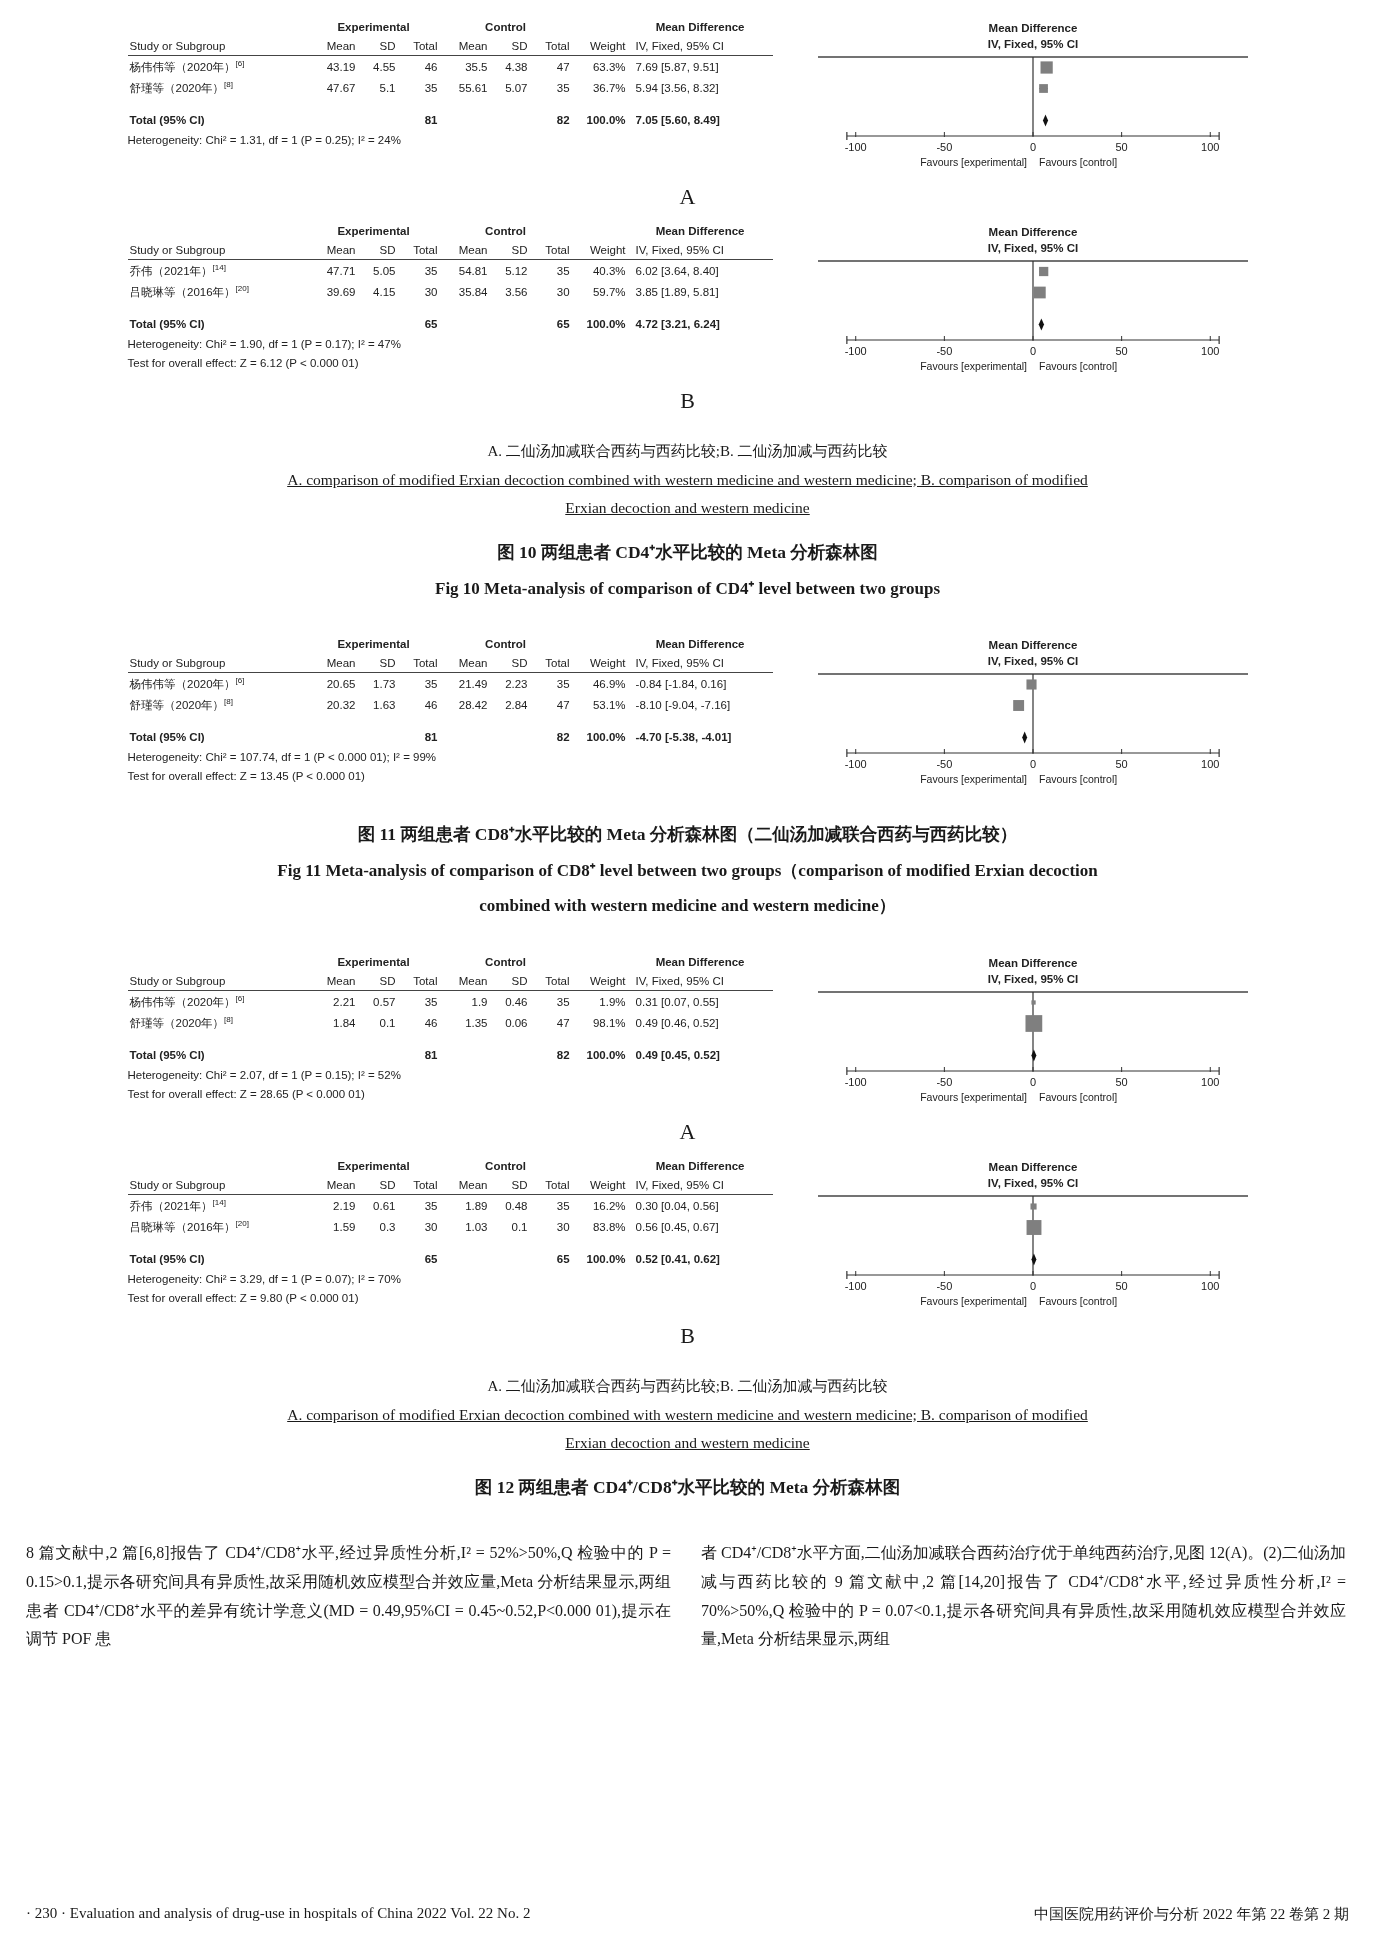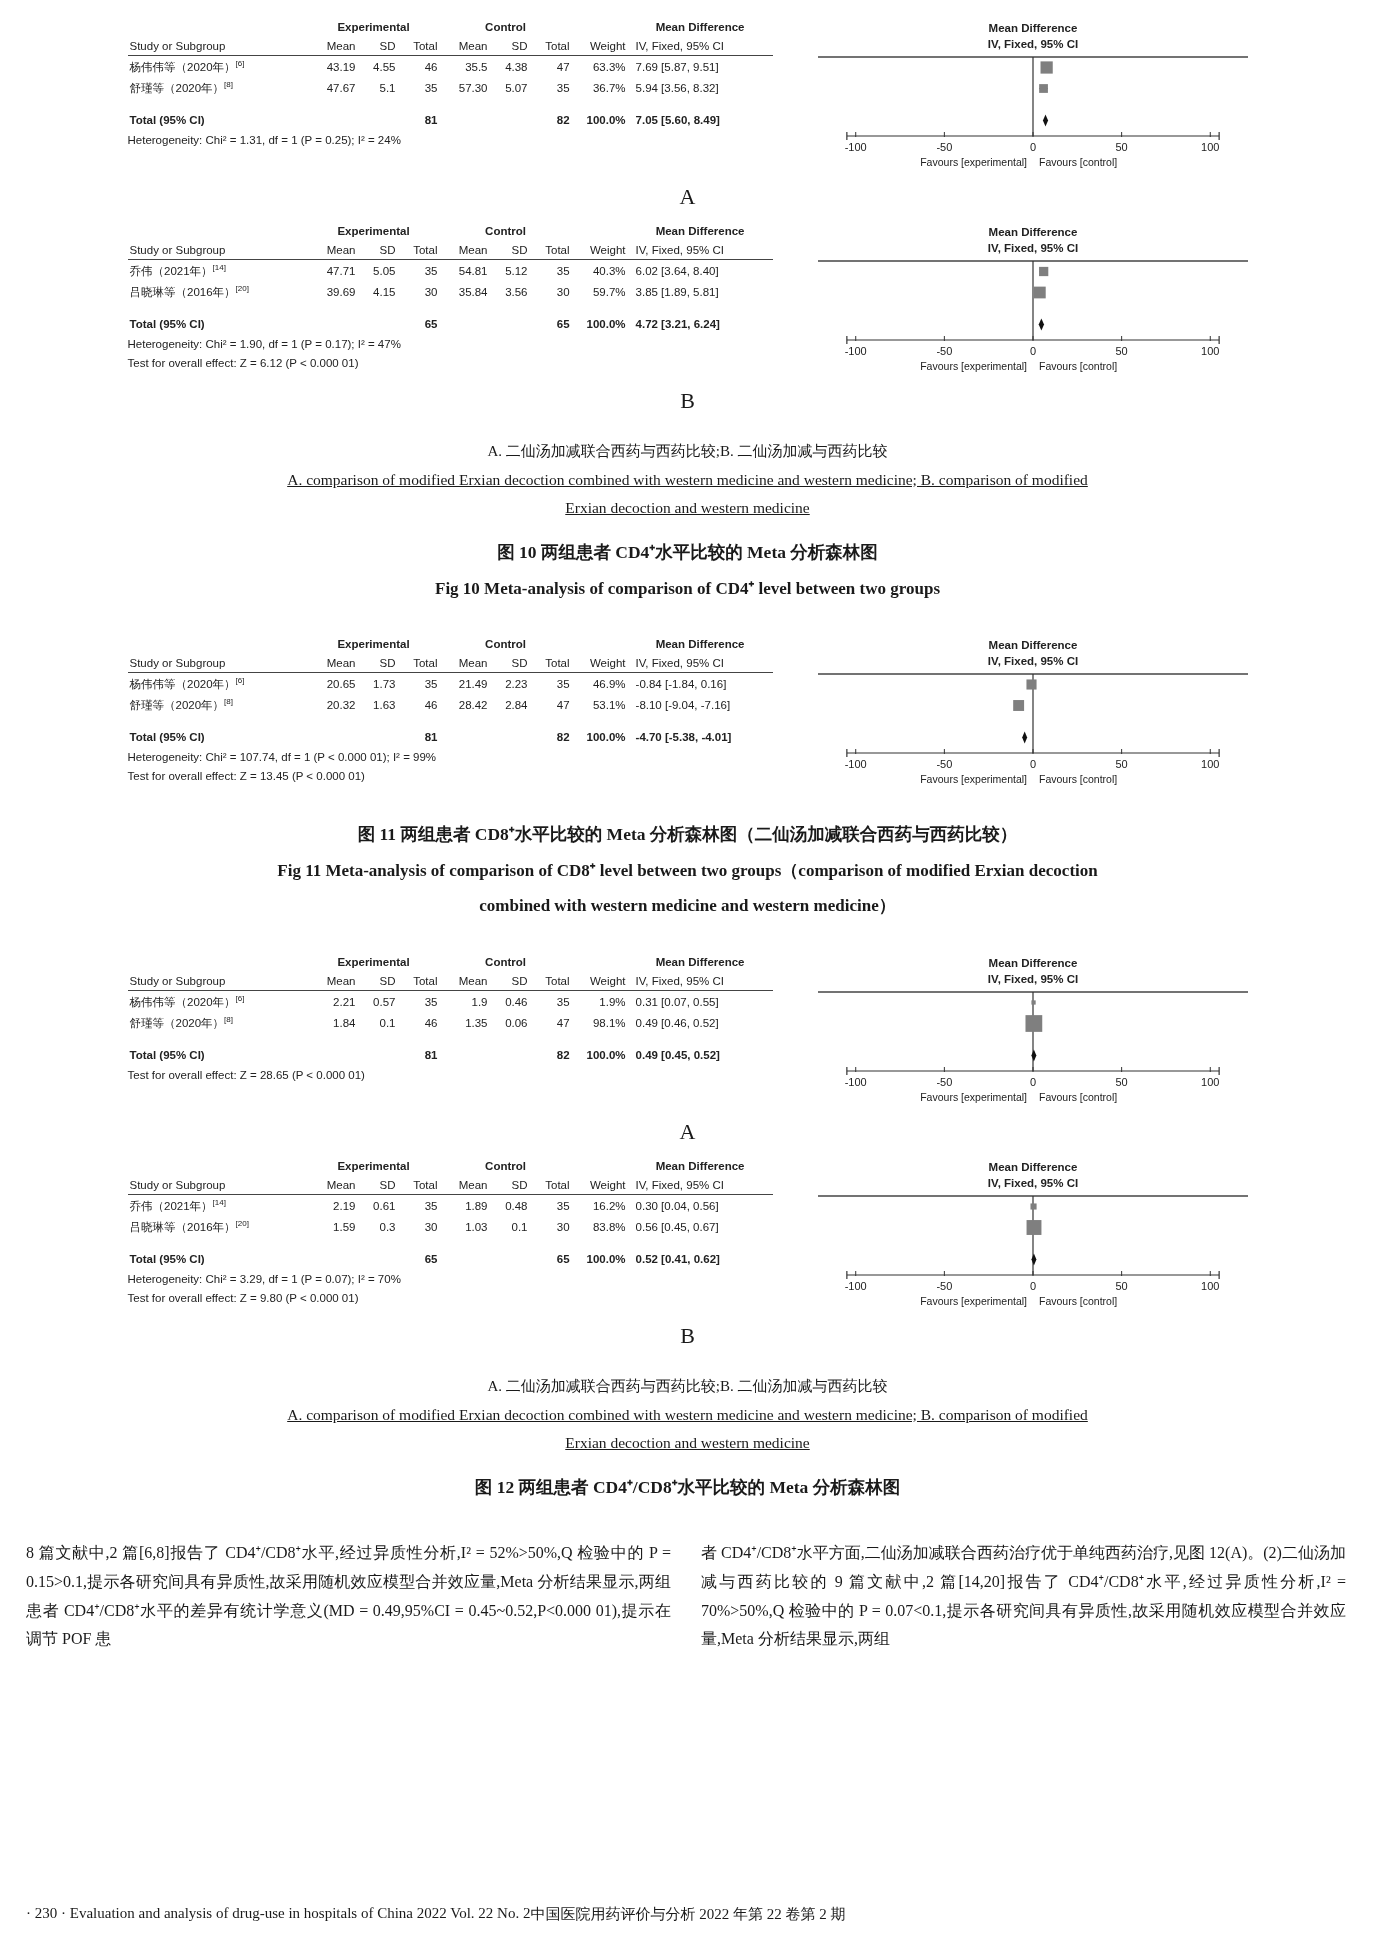--- a/index.html
+++ b/index.html
@@ -35,21 +35,21 @@
   .caption-cn { font-size: 15px; text-align: center; margin: 28px 0 10px 0; }
   .caption-en { font-size: 15.5px; text-align: center; margin: 10px 0; text-decoration: underline; }
   .fig-title-cn { font-size: 17.5px; font-weight: bold; text-align: center; margin: 22px 0 10px 0; }
   .fig-title-en { font-size: 17px; font-weight: bold; text-align: center; margin: 12px 0 0 0; }
   .blk { margin-top: 36px; }
   
   .body-text { display: flex; gap: 30px; padding: 0 26px; margin-top: 40px; }
   .body-col { width: 645px; font-size: 16px; line-height: 1.8; text-align: justify; }
   
   .footer { position: absolute; bottom: 16px; left: 26px; right: 26px;
-            display: flex; font-size: 15px; }
+            display: flex; justify-content: space-between; font-size: 15px; }
 </style>
 </head>
 <body>
 
 <div class="page">
 
   <div class="figure-area">
     <div class="forest">
         <div class="fp-left">
           <table class="fp-table">
@@ -94,21 +94,21 @@
                 <td class="num">4.38</td>
                 <td class="num">47</td>
                 <td class="num">63.3%</td>
                 <td class="ci-col">7.69 [5.87, 9.51]</td>
               </tr>
               <tr class="study">
                 <td>舒瑾等（2020年）<sup class="ref">[8]</sup></td>
                 <td class="num">47.67</td>
                 <td class="num">5.1</td>
                 <td class="num">35</td>
-                <td class="num">57.30</td>
+                <td class="num">55.61</td>
                 <td class="num">5.07</td>
                 <td class="num">35</td>
                 <td class="num">36.7%</td>
                 <td class="ci-col">5.94 [3.56, 8.32]</td>
               </tr>
               <tr class="spacer">
                 <td colspan="9"></td>
               </tr>
               <tr class="total">
                 <td style="text-align: left;">Total (95% CI)</td>
@@ -440,20 +440,21 @@
                 <td class="num"></td>
                 <td class="num">81</td>
                 <td class="num"></td>
                 <td class="num"></td>
                 <td class="num">82</td>
                 <td class="num">100.0%</td>
                 <td class="ci-col">0.49 [0.45, 0.52]</td>
               </tr>
             </tbody>
           </table>
+          <div class="fp-note">Heterogeneity: Chi² = 2.07, df = 1 (P = 0.15); I² = 52%</div>
           <div class="fp-note">Test for overall effect: Z = 28.65 (P &lt; 0.000 01)</div>
         </div>
         <div class="fp-right"><svg width="430" height="154" viewBox="0 0 430 154">
             <text x="215" y="14" text-anchor="middle" font-family="&quot;Liberation Sans&quot;, sans-serif" font-size="11.5" fill="#222" font-weight="bold">Mean Difference</text>
             <text x="215" y="30" text-anchor="middle" font-family="&quot;Liberation Sans&quot;, sans-serif" font-size="11.5" fill="#222" font-weight="bold">IV, Fixed, 95% CI</text>
             <line x1="0" y1="39" x2="430" y2="39" stroke="#444" stroke-width="1.5"></line>
             <line x1="215" y1="39" x2="215" y2="118" stroke="#333" stroke-width="1.2"></line>
             <line x1="215.12409090909088" y1="49.5" x2="215.97499999999997" y2="49.5" stroke="#555" stroke-width="1"></line>
             <rect x="213.42604545454546" y="47.3765" width="4.247" height="4.247" fill="#7f7f7f"></rect>
             <line x1="215.81545454545451" y1="70.5" x2="215.92181818181817" y2="70.5" stroke="#555" stroke-width="1"></line>

